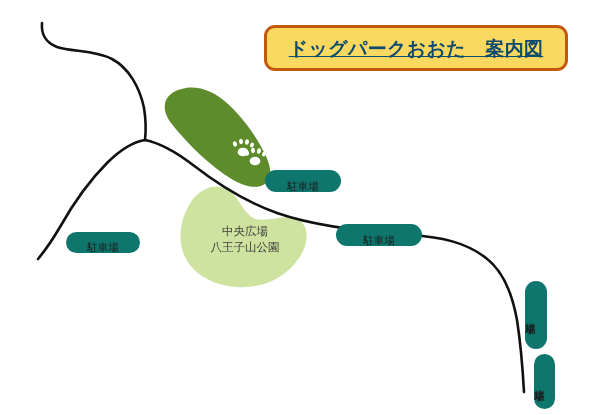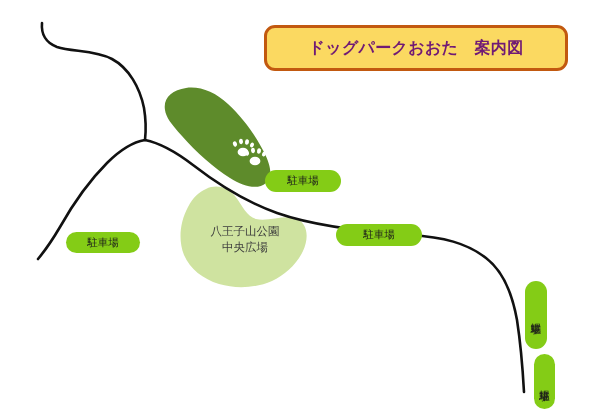--- a/index.html
+++ b/index.html
@@ -34,26 +34,27 @@
     height: 46px;
     box-sizing: border-box;
     background: #fbd961;
     border: 3px solid #c2590f;
     border-radius: 11px;
     display: flex;
     align-items: center;
     justify-content: center;
   }
   .title-banner-text {
-    color: #701a75;
-    font-size: 16px;
+    color: #0c4a6e;
+    font-size: 19px;
     font-weight: bold;
     letter-spacing: 0.3px;
     white-space: pre;
     line-height: 1;
+    text-decoration: underline;
   }
 
   
   .area-label {
     position: absolute;
     color: #ffffff;
     font-size: 11px;
     font-weight: bold;
     white-space: nowrap;
     text-align: center;
@@ -64,23 +65,23 @@
     color: #3c3c3c;
     font-size: 11.5px;
     text-align: center;
     line-height: 1.35;
     white-space: nowrap;
   }
 
   
   .parking {
     position: absolute;
-    background: #84cc16;
+    background: #0f766e;
     display: flex;
-    align-items: center;
+    align-items: flex-end;
     justify-content: center;
     color: #1b1b1b;
     font-size: 10.5px;
     line-height: 1.05;
   }
   .parking.horiz {
     border-radius: 999px;
   }
   .parking.vert {
     border-radius: 999px;
@@ -151,22 +152,22 @@
              C 503 271, 512 292, 517 320
              C 521 346, 523 374, 524 392" fill="none" stroke="#111111" stroke-width="2.6" stroke-linecap="round"></path>
   </svg>
 
   <div class="title-banner">
     <span class="title-banner-text">ドッグパークおおた　案内図</span>
   </div>
 
 
   <div class="park-label" style="left: 205px; top: 224px; width: 80px;">
+    <div>中央広場</div>
     <div>八王子山公園</div>
-    <div>中央広場</div>
   </div>
 
   <div class="parking horiz" style="left: 265px; top: 170px; width: 76px; height: 22px;">
     <span>駐車場</span>
   </div>
 
   <div class="parking horiz" style="left: 336px; top: 224px; width: 86px; height: 22px;">
     <span>駐車場</span>
   </div>
 

